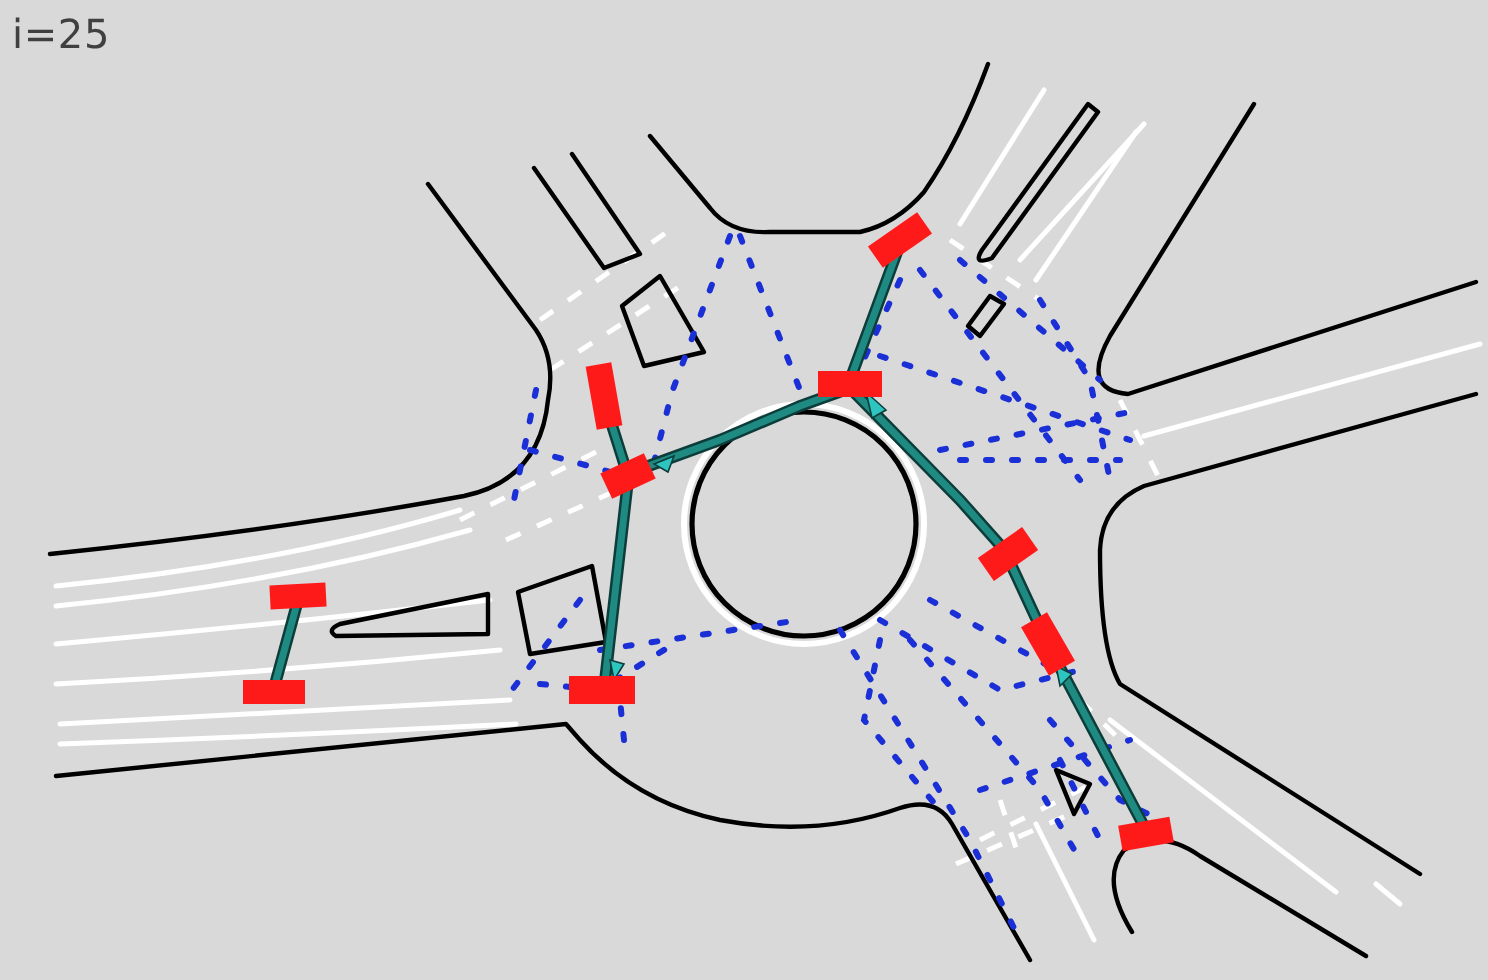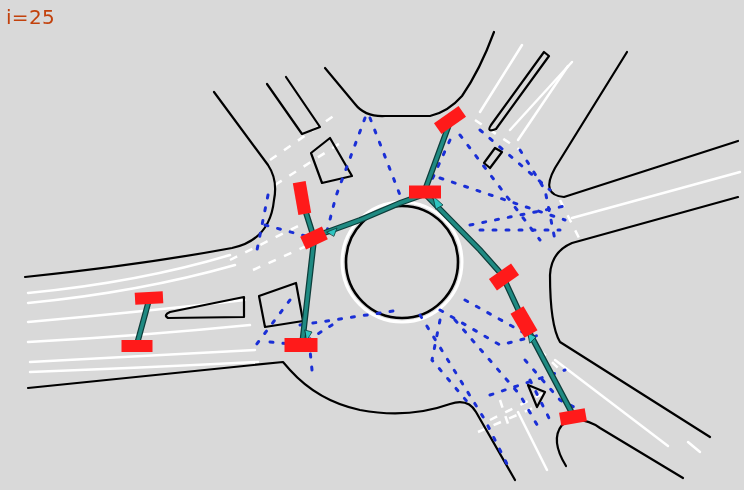--- a/index.html
+++ b/index.html
@@ -1,17 +1,17 @@
 <!DOCTYPE html>
 <html><head>
   <meta charset="utf-8">
   <style>
     html, body { margin: 0; padding: 0; }
     body { width: 744px; height: 490px; background: #d9d9d9; overflow: hidden; position: relative; font-family: "DejaVu Sans", sans-serif; }
-    #frame-label { position: absolute; left: 6px; top: 5px; font-size: 20px; color: #c2410c; letter-spacing: 0.3px; }
+    #frame-label { position: absolute; left: 6px; top: 5px; font-size: 20px; color: #404040; letter-spacing: 0.3px; }
     #scene { position: absolute; left: 0; top: 0; width: 744px; height: 490px; }
   </style>
 </head>
 <body>
 
 <div id="frame-label">i=25</div>
 
 <svg id="scene" viewBox="0 0 744 490" xmlns="http://www.w3.org/2000/svg">
 
   <g stroke="#ffffff" stroke-width="2.5" fill="none" stroke-linecap="round">

